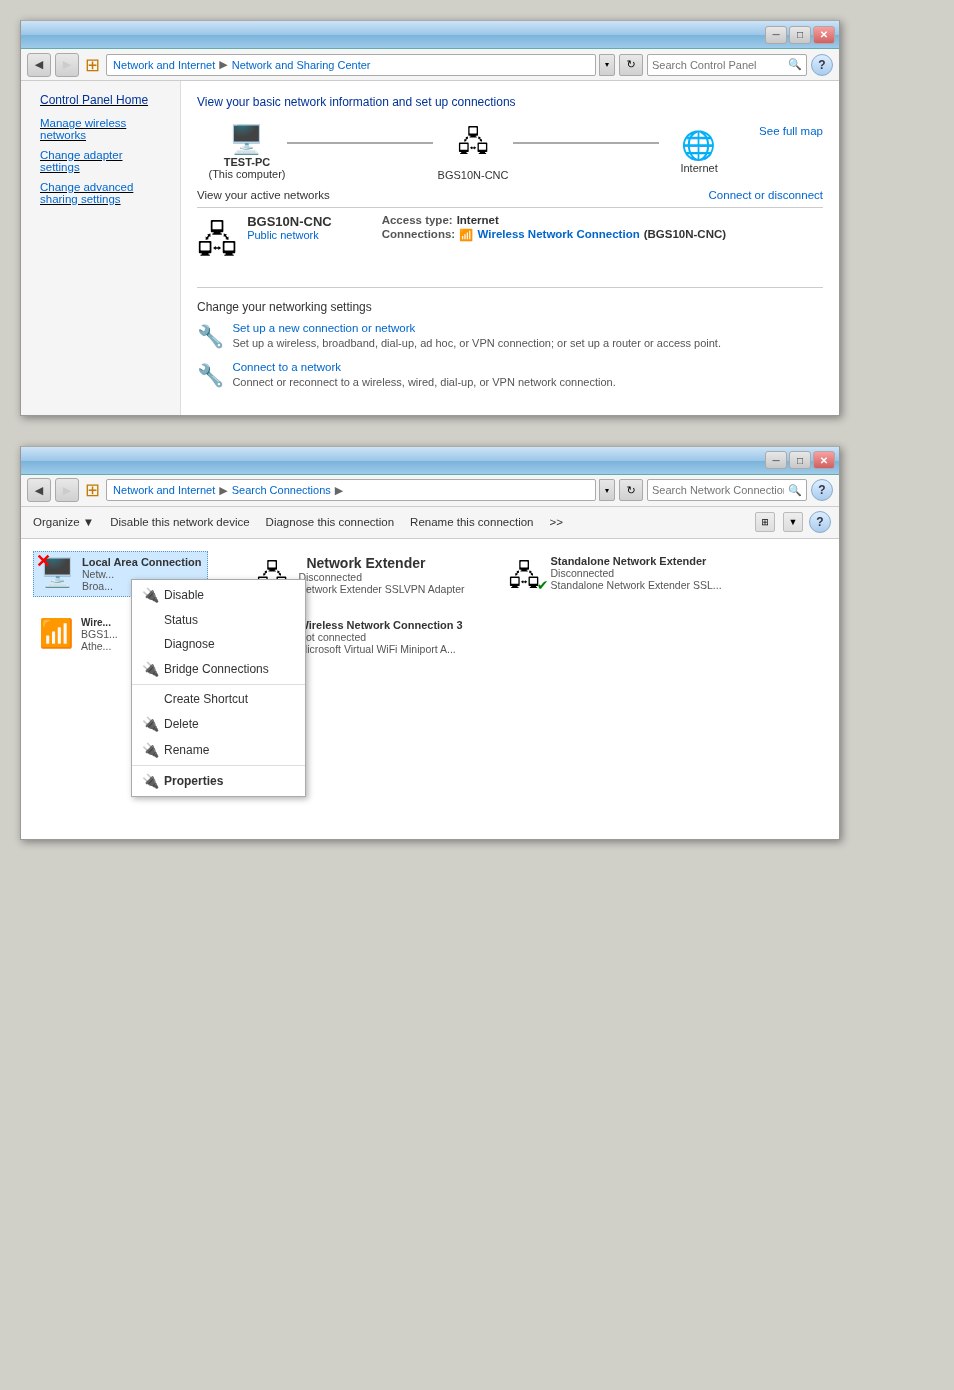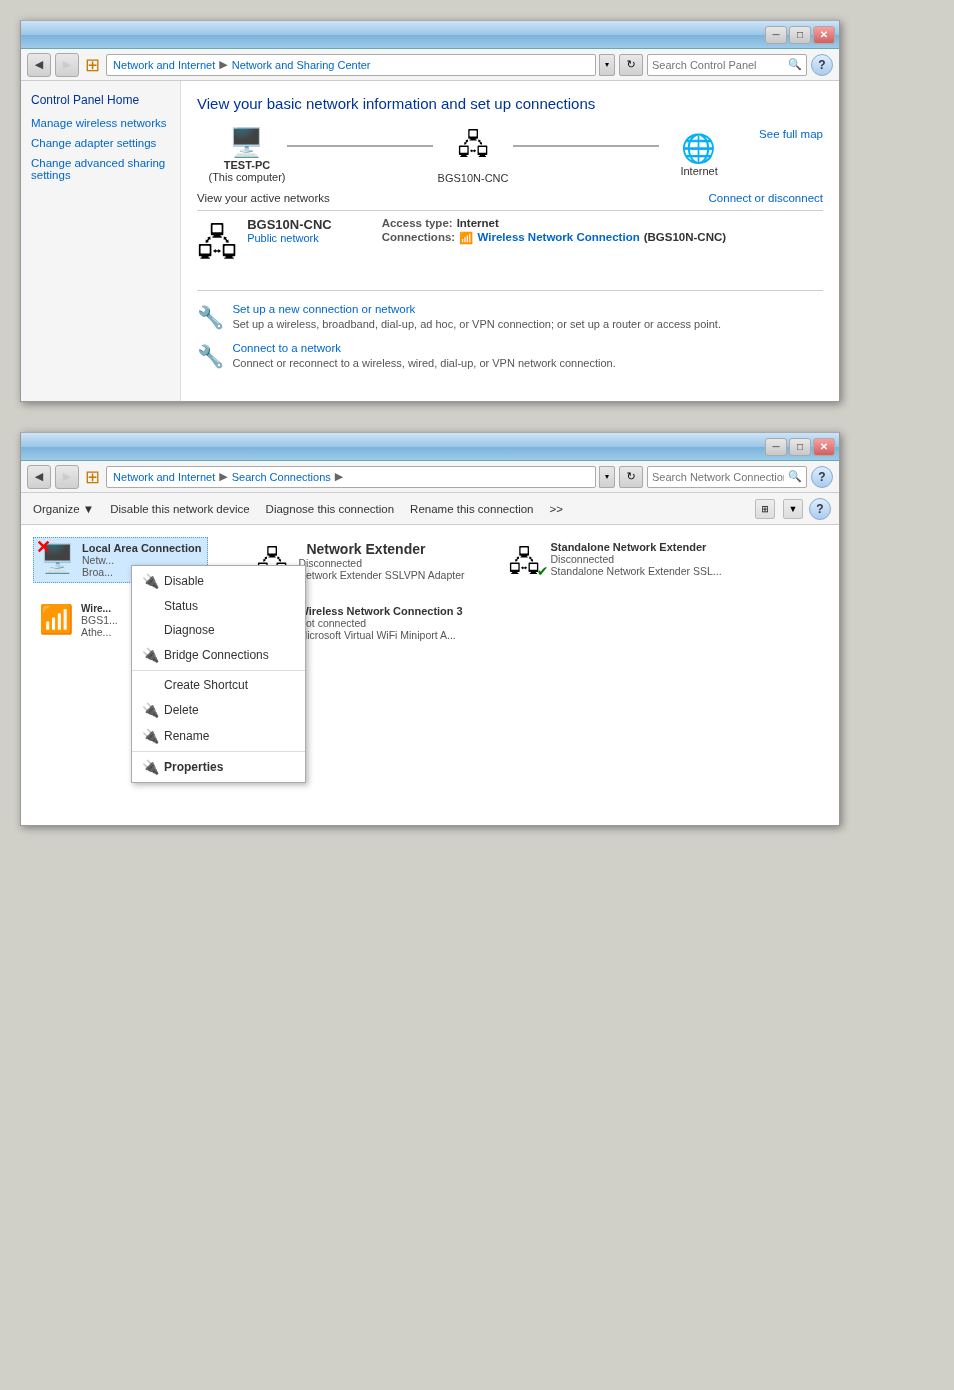--- a/index.html
+++ b/index.html
@@ -153,22 +153,23 @@
 
     
     .main-layout {
       display: flex;
     }
 
     .sidebar {
       width: 160px;
       background: #f5f5f5;
       border-right: 1px solid #ddd;
-      padding: 12px 10px;
+      padding: 12px 19px;
       min-height: 320px;
+      text-decoration: underline;
     }
 
     .sidebar-title {
       font-size: 12px;
       color: #003399;
       font-weight: normal;
       margin-bottom: 10px;
     }
 
     .sidebar-link {
@@ -180,21 +181,21 @@
       cursor: pointer;
     }
 
     .content-area {
       flex: 1;
       padding: 14px 16px;
       background: white;
     }
 
     .content-title {
-      font-size: 15px;
+      font-size: 12px;
       color: #003399;
       font-weight: normal;
       margin-bottom: 12px;
     }
 
     .net-node {
       display: flex;
       flex-direction: column;
       align-items: center;
       width: 80px;
@@ -521,20 +522,21 @@
             <span class="net-info-label">Connections:</span>
             <span>📶</span>
             <a class="net-info-link">Wireless Network Connection</a>
             <span>(BGS10N-CNC)</span>
           </div>
         </div>
       </div>
 
       <hr class="section-divider" style="margin-top:12px;">
       <div class="change-settings">
+        <div class="change-title">Change your networking settings</div>
 
         <div class="settings-item">
           <span class="settings-icon">🔧</span>
           <div class="settings-text">
             <a class="settings-link">Set up a new connection or network</a>
             <span class="settings-desc">Set up a wireless, broadband, dial-up, ad hoc, or VPN connection; or set up a router or access point.</span>
           </div>
         </div>
 
         <div class="settings-item">

